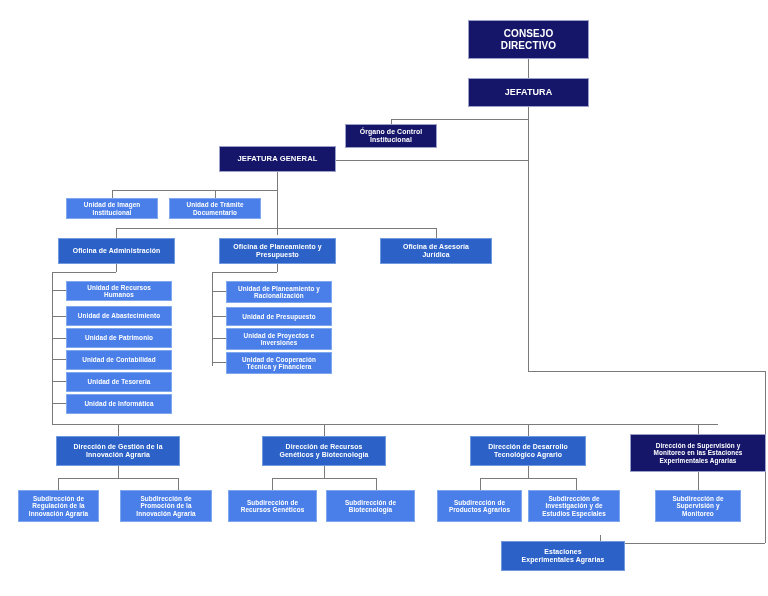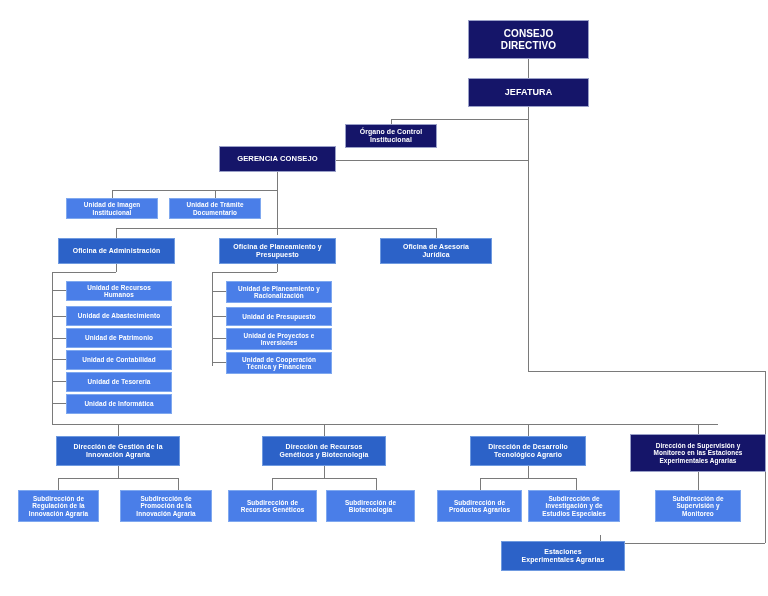--- a/index.html
+++ b/index.html
@@ -123,21 +123,21 @@
   </div>
 
   <div class="box navy t7" style="left:345px;top:124px;width:92px;height:24px;">
     <span>
       <span>Órgano de Control</span><br>
       <span>Institucional</span>
     </span>
   </div>
 
   <div class="box navy t8" style="left:219px;top:146px;width:117px;height:26px;">
-    <span>GERENCIA CONSEJO</span>
+    <span>JEFATURA GENERAL</span>
   </div>
 
   <div class="box light t65" style="left:66px;top:198px;width:92px;height:21px;">
     <span>
       <span>Unidad de Imagen</span><br>
       <span>Institucional</span>
     </span>
   </div>
 
   <div class="box light t65" style="left:169px;top:198px;width:92px;height:21px;">

